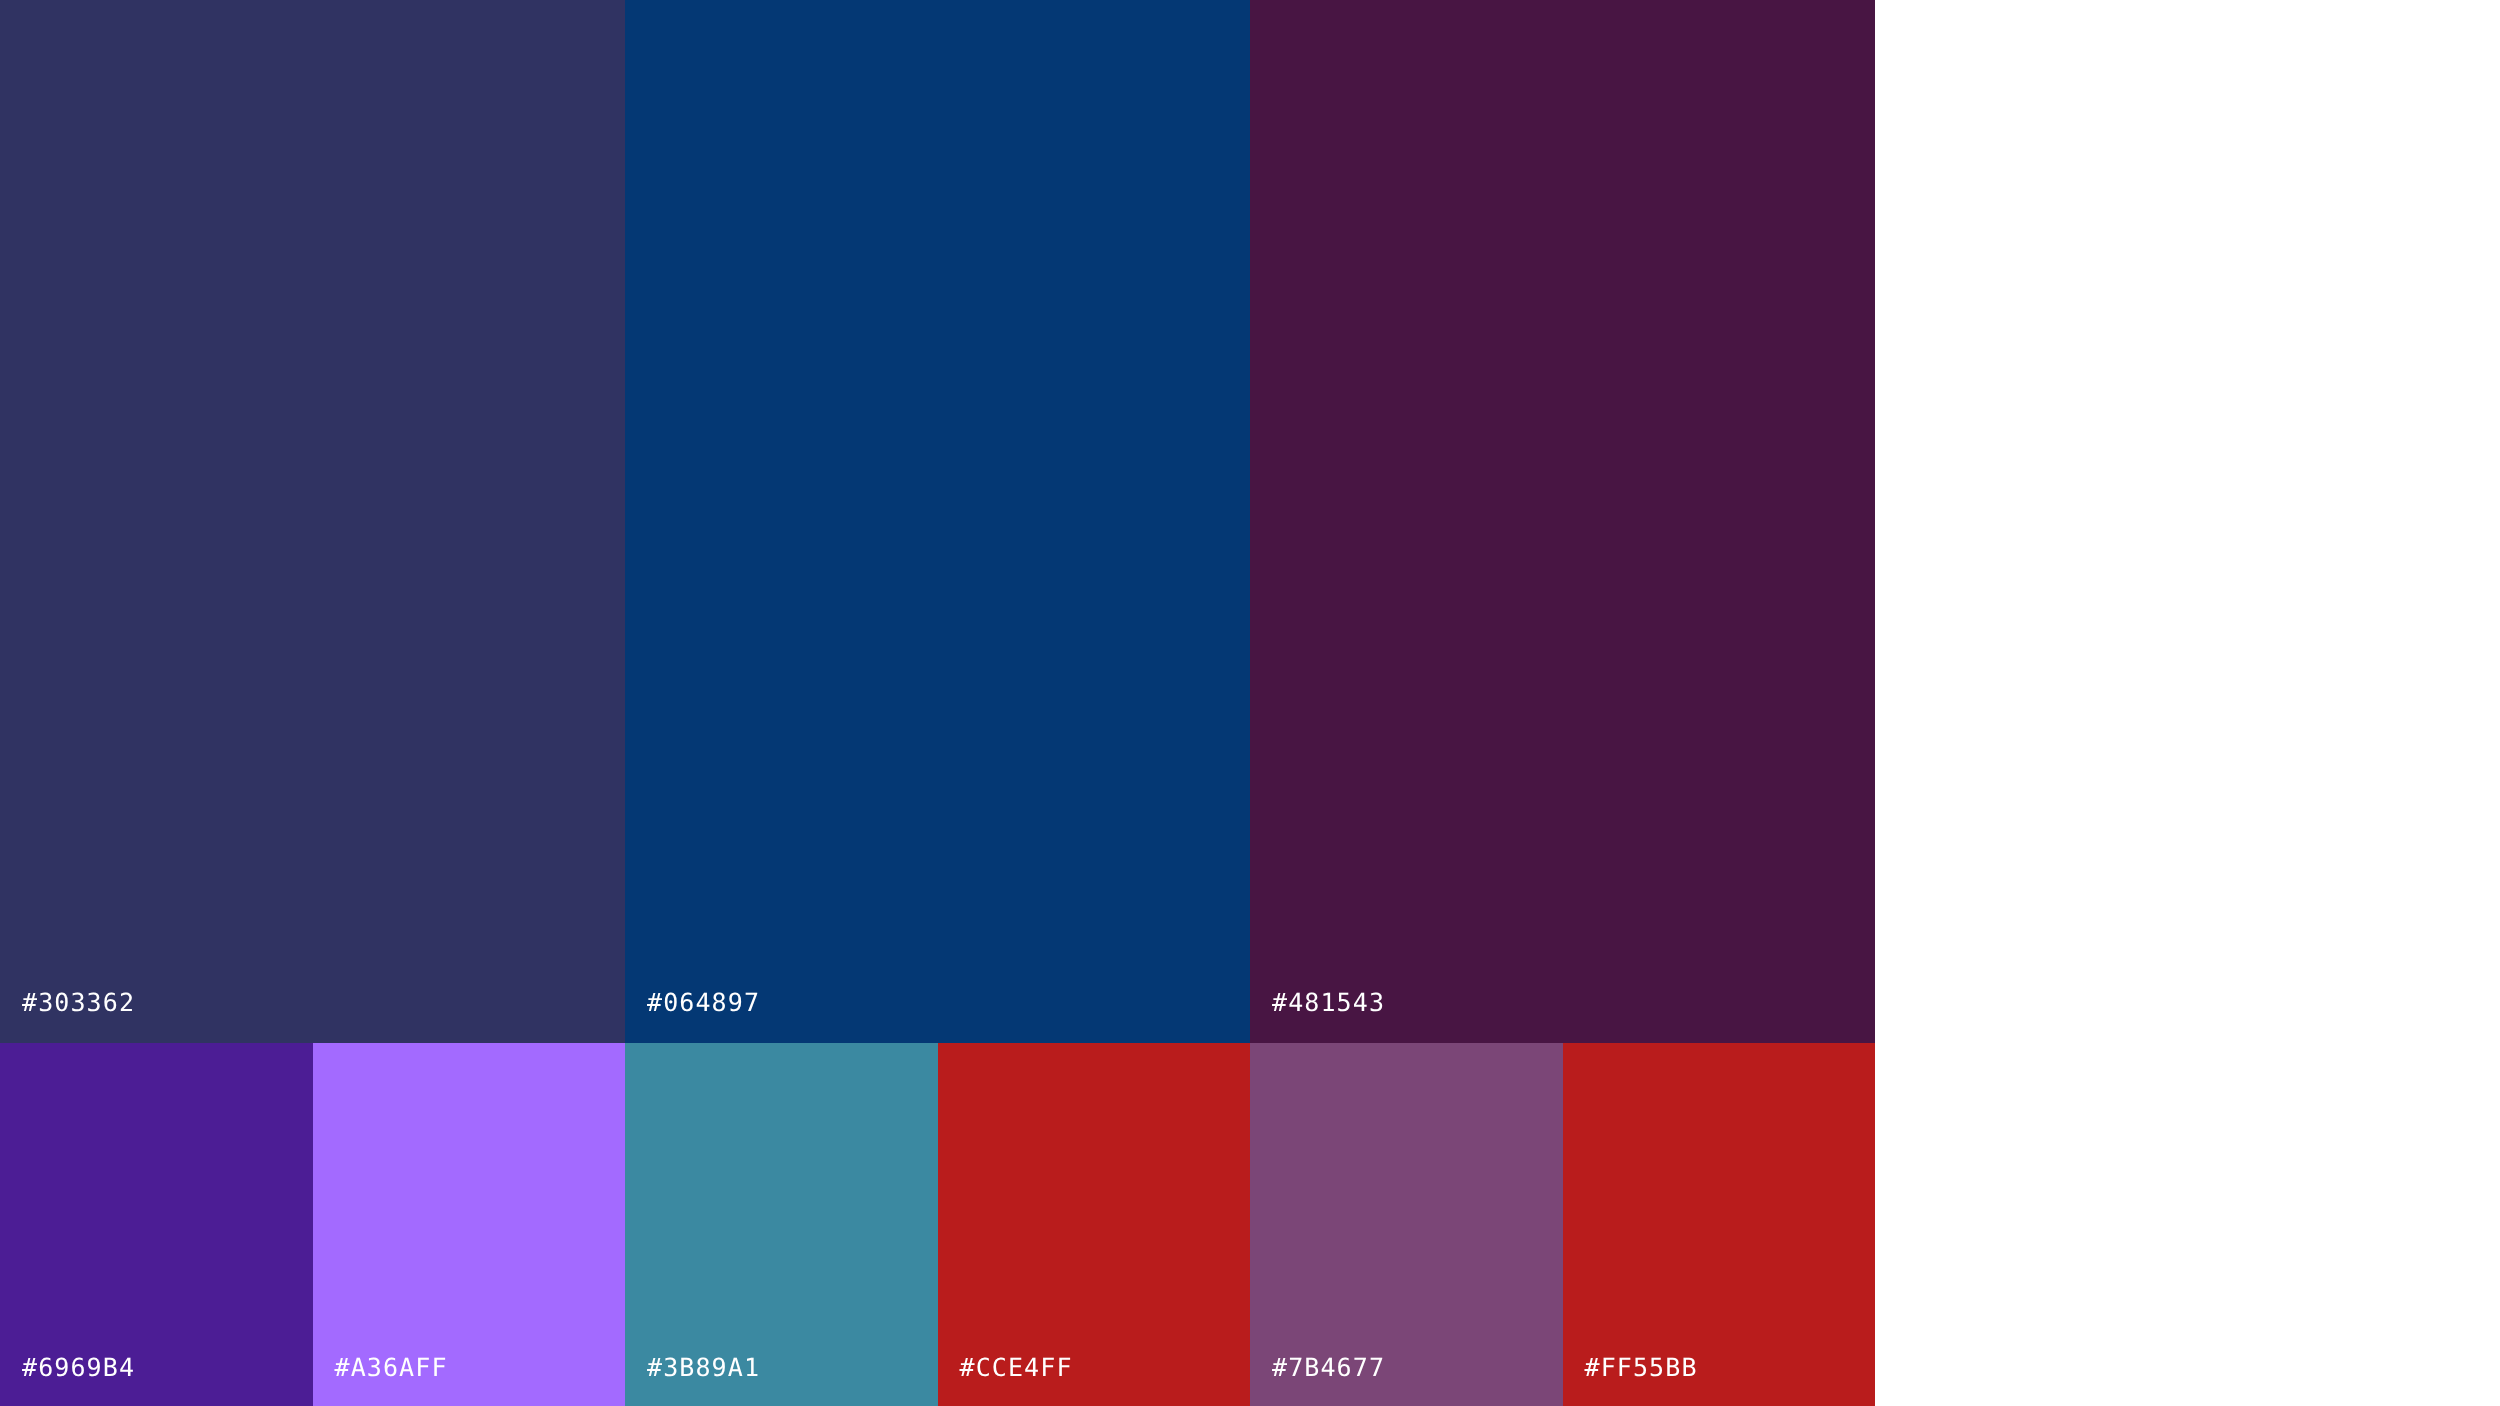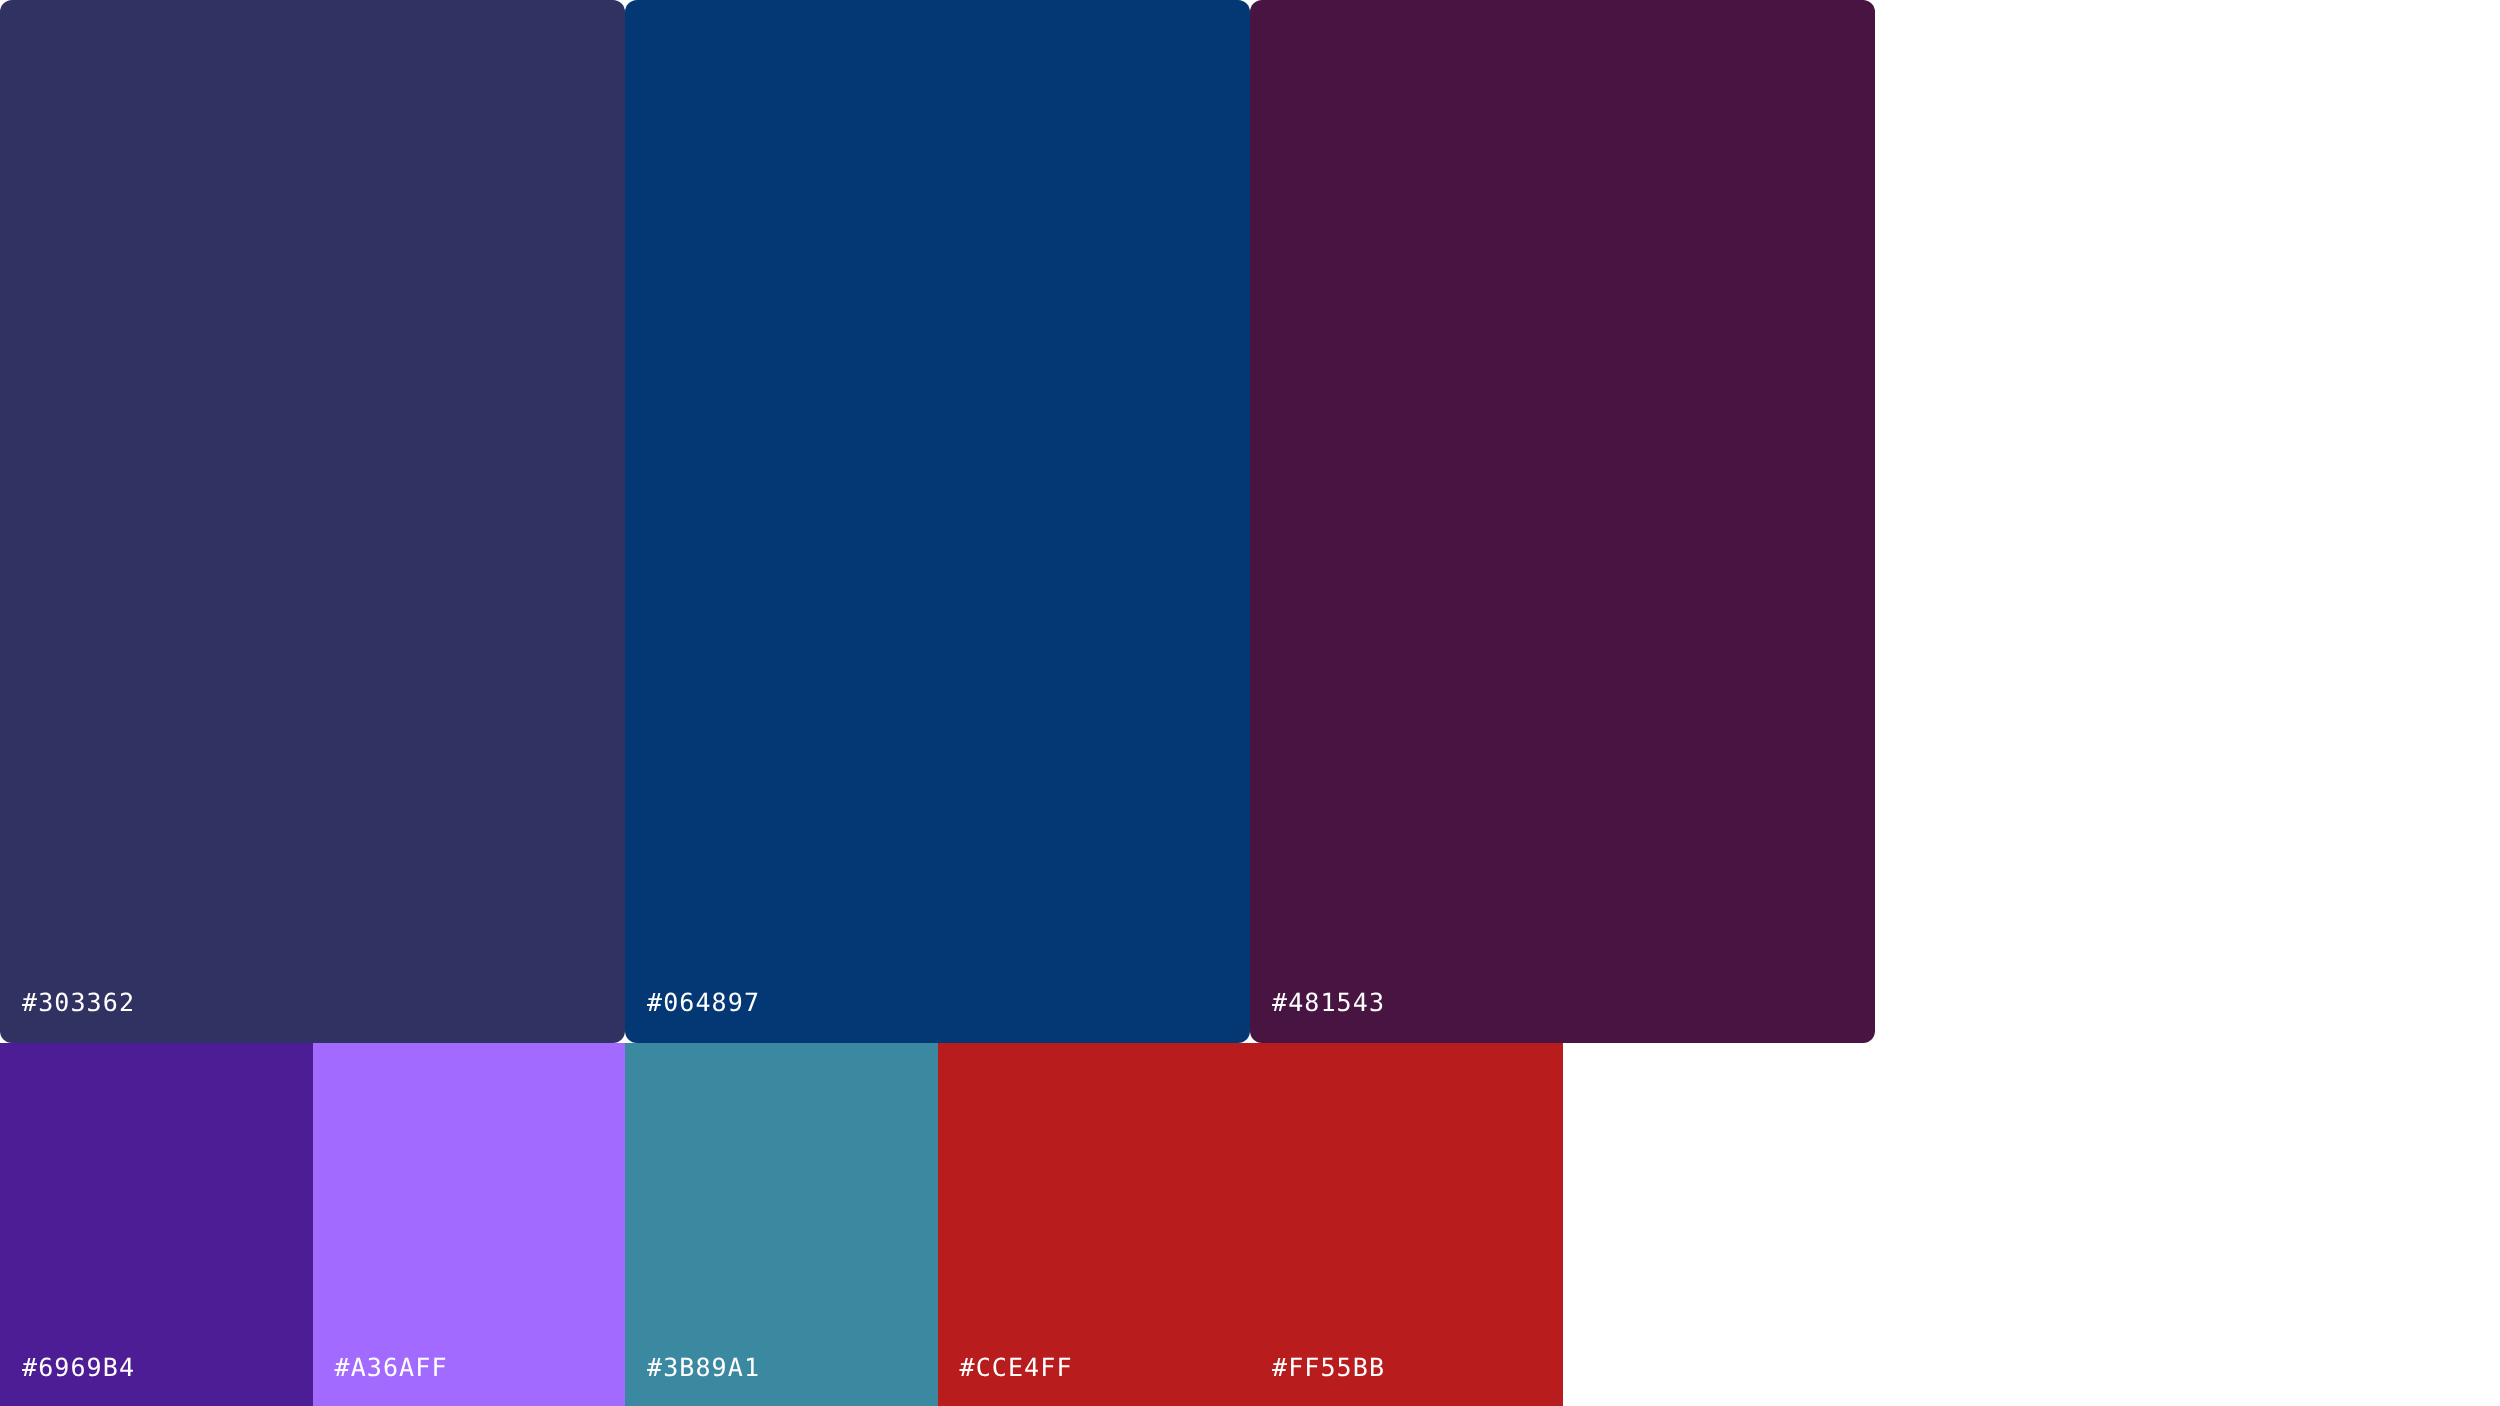--- a/index.html
+++ b/index.html
@@ -39,21 +39,20 @@
   .swatch {
     position: relative;
     height: 100%;
     box-sizing: border-box;
     display: block;
   }
 
   .row-primary .swatch {
     width: 625px;
     flex: 0 0 625px;
-    border-radius: 12px;
   }
 
   .row-secondary .swatch {
     width: 312.5px;
     flex: 0 0 312.5px;
   }
 
   .swatch-label {
     position: absolute;
     left: 22px;
@@ -96,18 +95,21 @@
     </div>
     <div class="swatch" style="background-color: rgb(163, 106, 255);">
       <span class="swatch-label">#A36AFF</span>
     </div>
     <div class="swatch" style="background-color: rgb(59, 137, 161);">
       <span class="swatch-label">#3B89A1</span>
     </div>
     <div class="swatch" style="background-color: #b91c1c;">
       <span class="swatch-label">#CCE4FF</span>
     </div>
+    <div class="swatch" style="background-color: rgb(123, 70, 119);">
+      <span class="swatch-label">#7B4677</span>
+    </div>
     <div class="swatch" style="background-color: #b91c1c;">
       <span class="swatch-label">#FF55BB</span>
     </div>
   </div>
 
 </div>
 
 </body></html>

